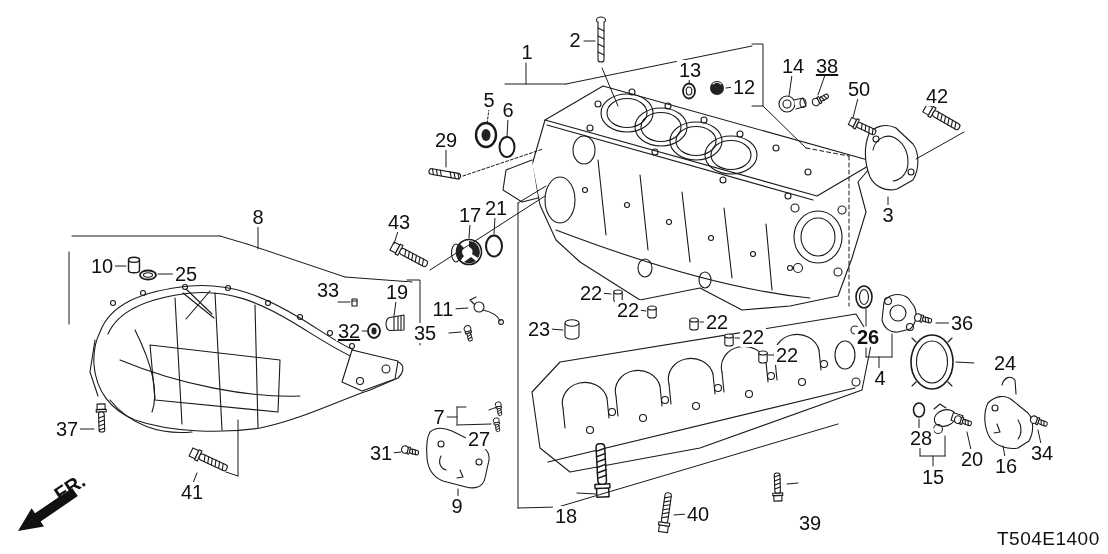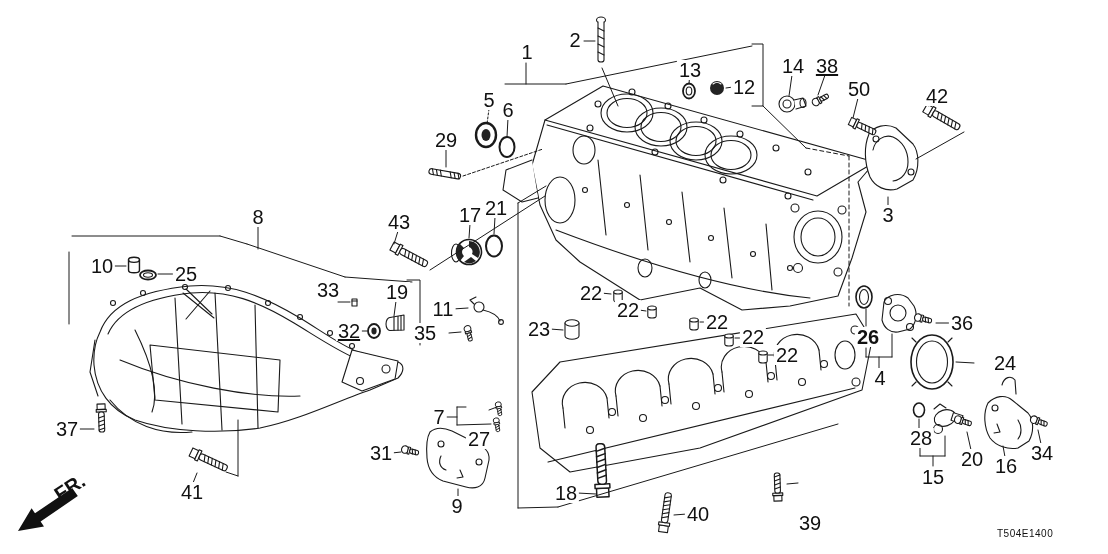--- a/index.html
+++ b/index.html
@@ -2,21 +2,21 @@
 <html><head>
 <meta charset="utf-8">
 <style>
   html,body{margin:0;padding:0;background:#fff;}
   .stage{position:relative;width:1108px;height:554px;background:#ffffff;overflow:hidden;
          font-family:"Liberation Sans",sans-serif;}
   .artwork{position:absolute;left:0;top:0;}
   .callout-layer{position:absolute;left:0;top:0;width:100%;height:100%;pointer-events:none;}
   .callout{position:absolute;transform:translate(-50%,-50%);font-size:20px;line-height:1;
            color:#111;background:#fff;padding:0 2px;white-space:nowrap;}
-  .diagram-code{position:absolute;left:997px;top:528px;font-size:10px;letter-spacing:0.5px;
+  .diagram-code{position:absolute;left:997px;top:528px;font-size:19px;letter-spacing:0.5px;
                 color:#111;white-space:nowrap;}
 </style>
 </head>
 <body>
 
 <div class="stage">
 
 <svg class="artwork" width="1108" height="554" viewBox="0 0 1108 554" fill="none" stroke="#1a1a1a" stroke-width="1.1" stroke-linecap="round" stroke-linejoin="round">
 
   <defs>
@@ -453,20 +453,20 @@
       <span class="callout" style="left: 933px; top: 477px;">15</span>
       <span class="callout" style="left: 972px; top: 459px;">20</span>
       <span class="callout" style="left: 1006px; top: 466px;">16</span>
       <span class="callout" style="left: 1042px; top: 453px;">34</span>
       <span class="callout" style="left: 67px; top: 429px;">37</span>
       <span class="callout" style="left: 192px; top: 492px;">41</span>
       <span class="callout" style="left: 381px; top: 453px;">31</span>
       <span class="callout" style="left: 439px; top: 417px;">7</span>
       <span class="callout" style="left: 479px; top: 410px; margin-top: 29px;">27</span>
       <span class="callout" style="left: 457px; top: 506px;">9</span>
-      <span class="callout" style="left: 566px; top: 493px;">18</span>
+      <span class="callout" style="left: 566px; top: 516px;">18</span>
       <span class="callout" style="left: 698px; top: 514px;">40</span>
       <span class="callout" style="left: 810px; top: 483px; margin-top: 40px;">39</span>
     </div>
 
 <div class="diagram-code">T504E1400</div>
 
 </div>
 
 </body></html>

